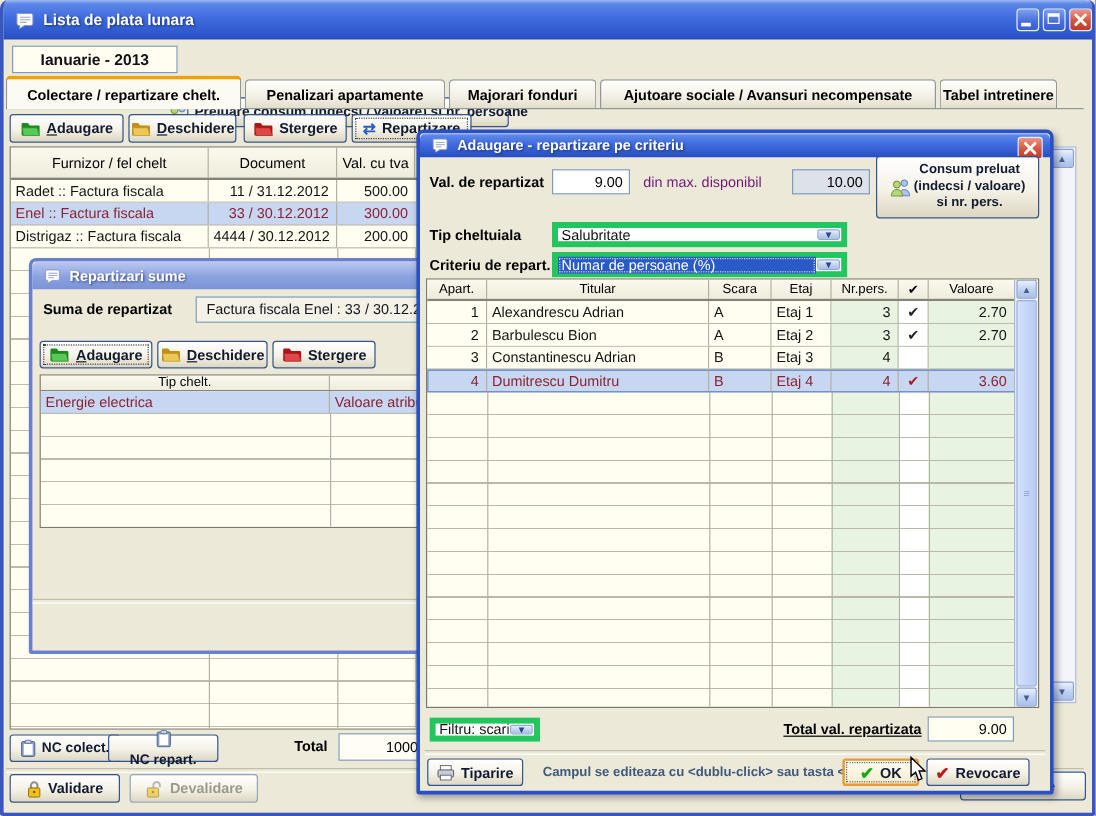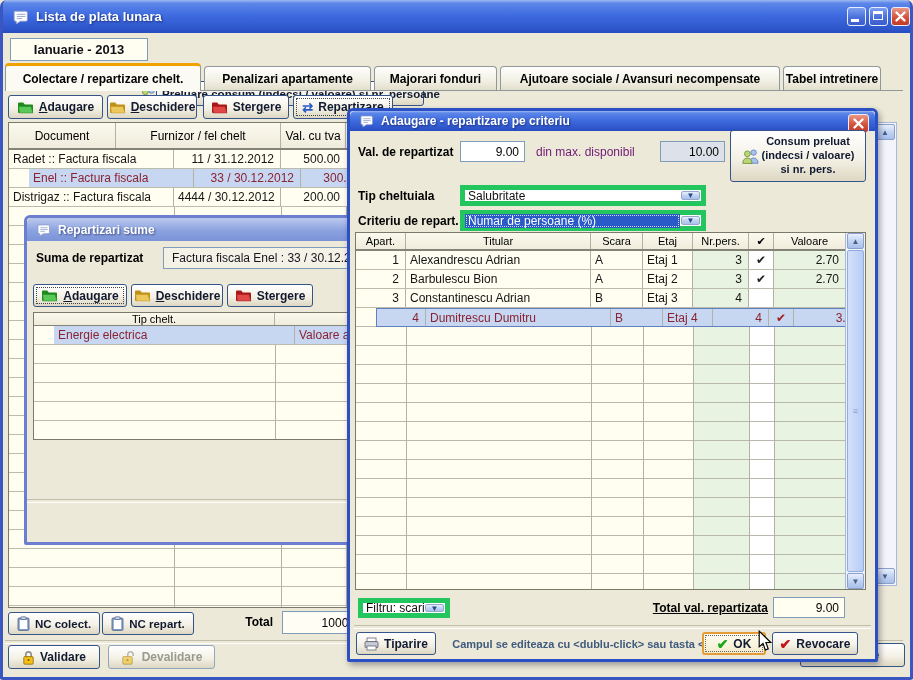--- a/index.html
+++ b/index.html
@@ -48,21 +48,21 @@
   
   .tbl{box-sizing:border-box;border:1px solid #7a7a6a;background:#fffef0;overflow:hidden;}
   .tbl-head{display:flex;box-sizing:border-box;background:linear-gradient(180deg,#fbf9ee,#efecdc);
     border-bottom:2px solid #83837a;color:#000;}
   .hcell{box-sizing:border-box;display:flex;align-items:center;justify-content:center;
     border-right:1px solid #b2b2a4;overflow:hidden;}
   .rowgrid{position:absolute;background:repeating-linear-gradient(180deg,#fffef0 0px,#fffef0 18px,#bcbcac 18px,#bcbcac 19px);}
   .vline{position:absolute;width:1px;background:#b2b2a4;}
   .drow{position:absolute;display:flex;height:19px;box-sizing:border-box;border-bottom:1px solid #bcbcac;
     font-size:12px;color:#151515;background:#fffef0;}
-  .drow.selected{background:#c7d6f1;color:#8b2332;margin-left:20px;}
+  .drow.selected{background:#c7d6f1;color:#8b2332;}
   .dcell{box-sizing:border-box;padding:2px 4px;border-right:1px solid #b2b2a4;white-space:nowrap;overflow:hidden;}
   .num{text-align:right;padding-right:6px;}
   
   .repart-window{position:absolute;left:24px;top:215px;width:500px;height:330px;box-sizing:border-box;
     background:#ece9d8;border:3px solid #6b7fd0;border-radius:6px 6px 2px 2px;z-index:20;}
   .repart-window .titlebar{height:23px;font-size:12px;
     background:linear-gradient(180deg,#bcc9ee,#8ba2e0 55%,#7b93d8);}
   .dialog{position:absolute;left:347px;top:108px;width:531px;height:554px;box-sizing:border-box;
     background:#ece9d8;border:3px solid #2b50c4;border-radius:6px 6px 2px 2px;z-index:30;
     box-shadow:2px 3px 6px rgba(0,0,30,.35);}
@@ -160,22 +160,22 @@
         </span>
       <span><span>Ster</span><u>g</u><span>ere</span></span>
     </div>
     <div class="btn abs focused" style="left:290px;top:95px;width:100px;height:24px;">
       <span style="color:#2a5cc8;font-size:13px;font-weight:bold;">⇄</span>
       <span>Repartizare</span>
     </div>
 
     <div class="tbl abs" style="left:5px;top:122px;width:863px;height:486px;">
       <div class="tbl-head" style="height:27px;font-size:12px;">
+        <div class="hcell" style="width:165px;">Furnizor / fel chelt</div>
         <div class="hcell" style="width:107px;">Document</div>
-        <div class="hcell" style="width:165px;">Furnizor / fel chelt</div>
         <div class="hcell" style="width:65px;">Val. cu tva</div>
         <div class="hcell" style="flex:1;border-right:0;"></div>
       </div>
       <div class="rowgrid" style="left:0;top:27px;right:0;bottom:0;"></div>
       <div class="vline" style="left:165px;top:27px;bottom:0;"></div>
       <div class="vline" style="left:272px;top:27px;bottom:0;"></div>
       <div class="vline" style="left:337px;top:27px;bottom:0;"></div>
       <div class="drow" style="left:0;top:27px;width:338px;">
         <div class="dcell" style="width:165px;">Radet :: Factura fiscala</div>
         <div class="dcell num" style="width:107px;">11 / 31.12.2012</div>
@@ -201,21 +201,21 @@
     <div class="btn abs" style="left:5px;top:612px;width:92px;height:23px;font-size:11.5px;">
       <span style="display:flex;">
           <svg width="13" height="15" viewBox="0 0 13 15">
             <rect x="1" y="2" width="11" height="12.4" rx="1.2" fill="#8aa0c8" stroke="#4a628c" stroke-width="0.8"></rect>
             <rect x="2.8" y="4" width="7.4" height="9" fill="#fff"></rect>
             <rect x="4" y="0.8" width="5" height="2.6" rx="0.8" fill="#d0d8e8" stroke="#4a628c" stroke-width="0.7"></rect>
           </svg>
         </span>
       <span>NC colect.</span>
     </div>
-    <div class="btn abs" style="left:99px;top:612px;width:92px;height:23px;font-size:11.5px;">
+    <div class="btn abs" style="left:87px;top:612px;width:92px;height:23px;font-size:11.5px;flex-direction:column;">
       <span style="display:flex;">
           <svg width="13" height="15" viewBox="0 0 13 15">
             <rect x="1" y="2" width="11" height="12.4" rx="1.2" fill="#8aa0c8" stroke="#4a628c" stroke-width="0.8"></rect>
             <rect x="2.8" y="4" width="7.4" height="9" fill="#fff"></rect>
             <rect x="4" y="0.8" width="5" height="2.6" rx="0.8" fill="#d0d8e8" stroke="#4a628c" stroke-width="0.7"></rect>
           </svg>
         </span>
       <span>NC repart.</span>
     </div>
     <div class="lbl" style="left:215px;top:615px;width:55px;text-align:right;">Total</div>

